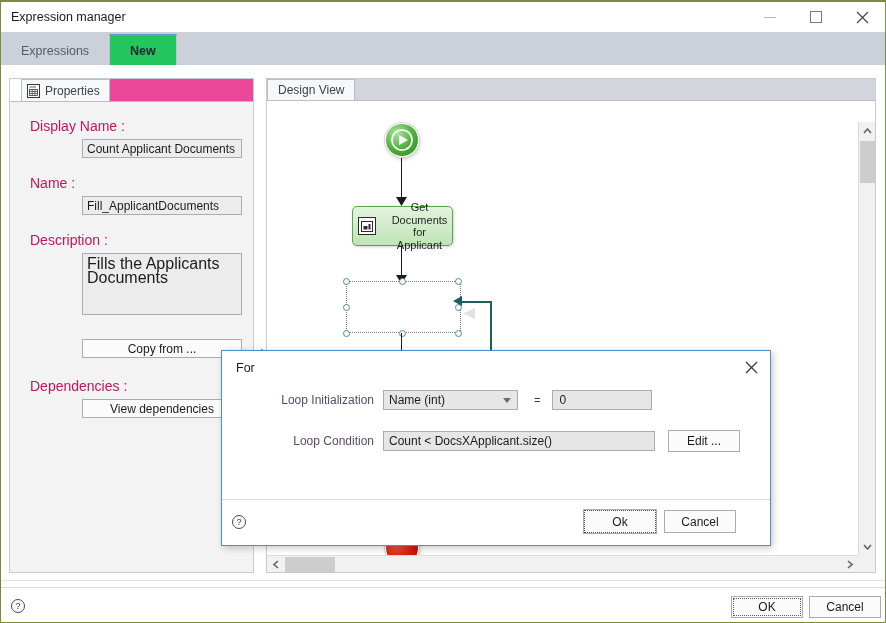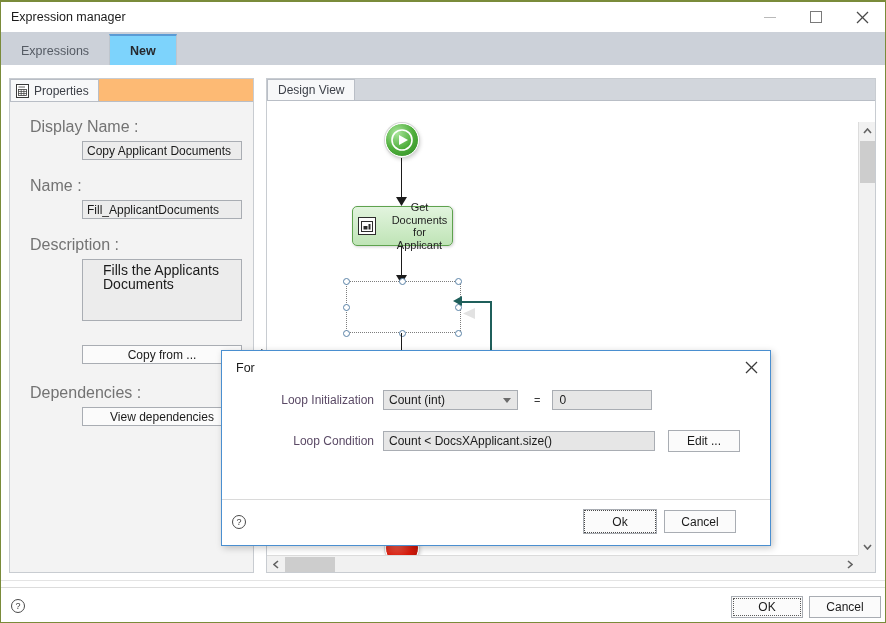--- a/index.html
+++ b/index.html
@@ -50,21 +50,21 @@
   }
   .tab {
     height: 28px; padding: 0 20px;
     display: flex; align-items: center;
     font-size: 12.5px; color: #4a4f58;
     background: #ccd1d9;
     cursor: default;
   }
   .tab.inactive { color: #555b64; }
   .tab.active {
-    background: #7dd3fc;
+    background: #22c55e;
     color: #26292e;
     font-weight: bold;
     height: 31px;
     border-top: 2px solid #5b9bd5;
     border-left: 1px solid #bfc5cd;
     border-right: 1px solid #bfc5cd;
   }
   .tabstrip-fill { flex: 1; height: 28px; background: #ccd1d9; }
 
   
@@ -75,22 +75,22 @@
 
   
   .leftpanel {
     position: absolute; left: 8px; top: 13px;
     width: 245px; height: 495px;
     background: #ffffff;
     border: 1px solid #c8ccd1;
   }
   .panel-tabstrip {
     position: relative; height: 22px;
-    background: #fdba74;
-    display: flex; align-items: flex-end;
+    background: #ec4899;
+    display: flex; align-items: flex-end; margin-left: 11px;
   }
   .panel-tab {
     height: 22px; padding: 0 9px 0 5px;
     display: flex; align-items: center; gap: 5px;
     background: #f7f8f9;
     border-left: 1px solid #b9bec6;
     border-right: 1px solid #b9bec6;
     border-top: 1px solid #b9bec6;
     font-size: 12px; color: #3d4149;
   }
@@ -98,41 +98,41 @@
   .props-icon {
     width: 13px; height: 14px; display: block;
   }
   .panel-body {
     position: absolute; left: 0; top: 22px; right: 0; bottom: 0;
     background: #f3f3f3;
     border-top: 1px solid #b9bec6;
     padding: 16px 16px 0 18px;
   }
   .field-label {
-    font-size: 16px; color: #737373;
+    font-size: 14px; color: #be185d;
     margin: 0 0 5px 2px;
   }
   .field-label.second { margin-top: 17px; }
   .txtinput {
     width: 160px; height: 19px;
     background: #ececec;
     border: 1px solid #a9adb3;
     margin-left: 54px;
     font-size: 12px; color: #1b1b1b;
     padding: 0 4px;
     display: flex; align-items: center;
     overflow: hidden; white-space: nowrap;
   }
   .txtarea {
     width: 160px; height: 62px;
     background: #ececec;
     border: 1px solid #a9adb3;
     margin-left: 54px;
-    font-size: 14px; color: #1b1b1b;
-    padding: 3px 20px;
+    font-size: 16px; color: #1b1b1b;
+    padding: 3px 4px;
     overflow: hidden;
     line-height: 14px;
   }
   .btn-wide {
     width: 160px; height: 19px;
     margin-left: 54px; margin-top: 24px;
     background: #fbfbfb;
     border: 1px solid #a9adb3;
     font-size: 12px; color: #1b1b1b;
     display: flex; align-items: center; justify-content: center;
@@ -448,21 +448,21 @@
             <line x1="7.9" y1="5.5" x2="7.9" y2="11.5" stroke="#3a3a3a" stroke-width="0.7"></line>
             <line x1="2.5" y1="3" x2="9" y2="3" stroke="#3a3a3a" stroke-width="0.8"></line>
           </svg>
           <span>Properties</span>
         </div>
         <div class="panel-tab-fill"></div>
       </div>
 
       <div class="panel-body">
         <div class="field-label">Display Name :</div>
-        <div class="txtinput">Copy Applicant Documents</div>
+        <div class="txtinput">Count Applicant Documents</div>
 
         <div class="field-label second">Name :</div>
         <div class="txtinput">Fill_ApplicantDocuments</div>
 
         <div class="field-label second">Description :</div>
         <div class="txtarea">Fills the Applicants Documents</div>
 
         <div class="btn-wide">Copy from ...</div>
 
         <div class="field-label deps-label">Dependencies :</div>
@@ -575,21 +575,21 @@
     <div class="dlg-close">
       <svg width="13" height="13" viewBox="0 0 13 13">
         <line x1="1" y1="1" x2="12" y2="12" stroke="#3a3a3a" stroke-width="1.2"></line>
         <line x1="12" y1="1" x2="1" y2="12" stroke="#3a3a3a" stroke-width="1.2"></line>
       </svg>
     </div>
 
     <div class="dlg-row" style="left:58px; top:39px;">
       <span class="dlg-lab" style="width:94px;">Loop Initialization</span>
       <div class="combo" style="margin-left:9px;">
-        <span>Count (int)</span>
+        <span>Name (int)</span>
         <span class="combo-arrow"></span>
       </div>
       <span class="eq">=</span>
       <div class="valbox">0</div>
     </div>
 
     <div class="dlg-row" style="left:58px; top:79px;">
       <span class="dlg-lab" style="width:94px;text-align:right;">Loop Condition</span>
       <div class="condbox" style="margin-left:9px;">Count &lt; DocsXApplicant.size()</div>
       <div class="btn-edit">Edit ...</div>

